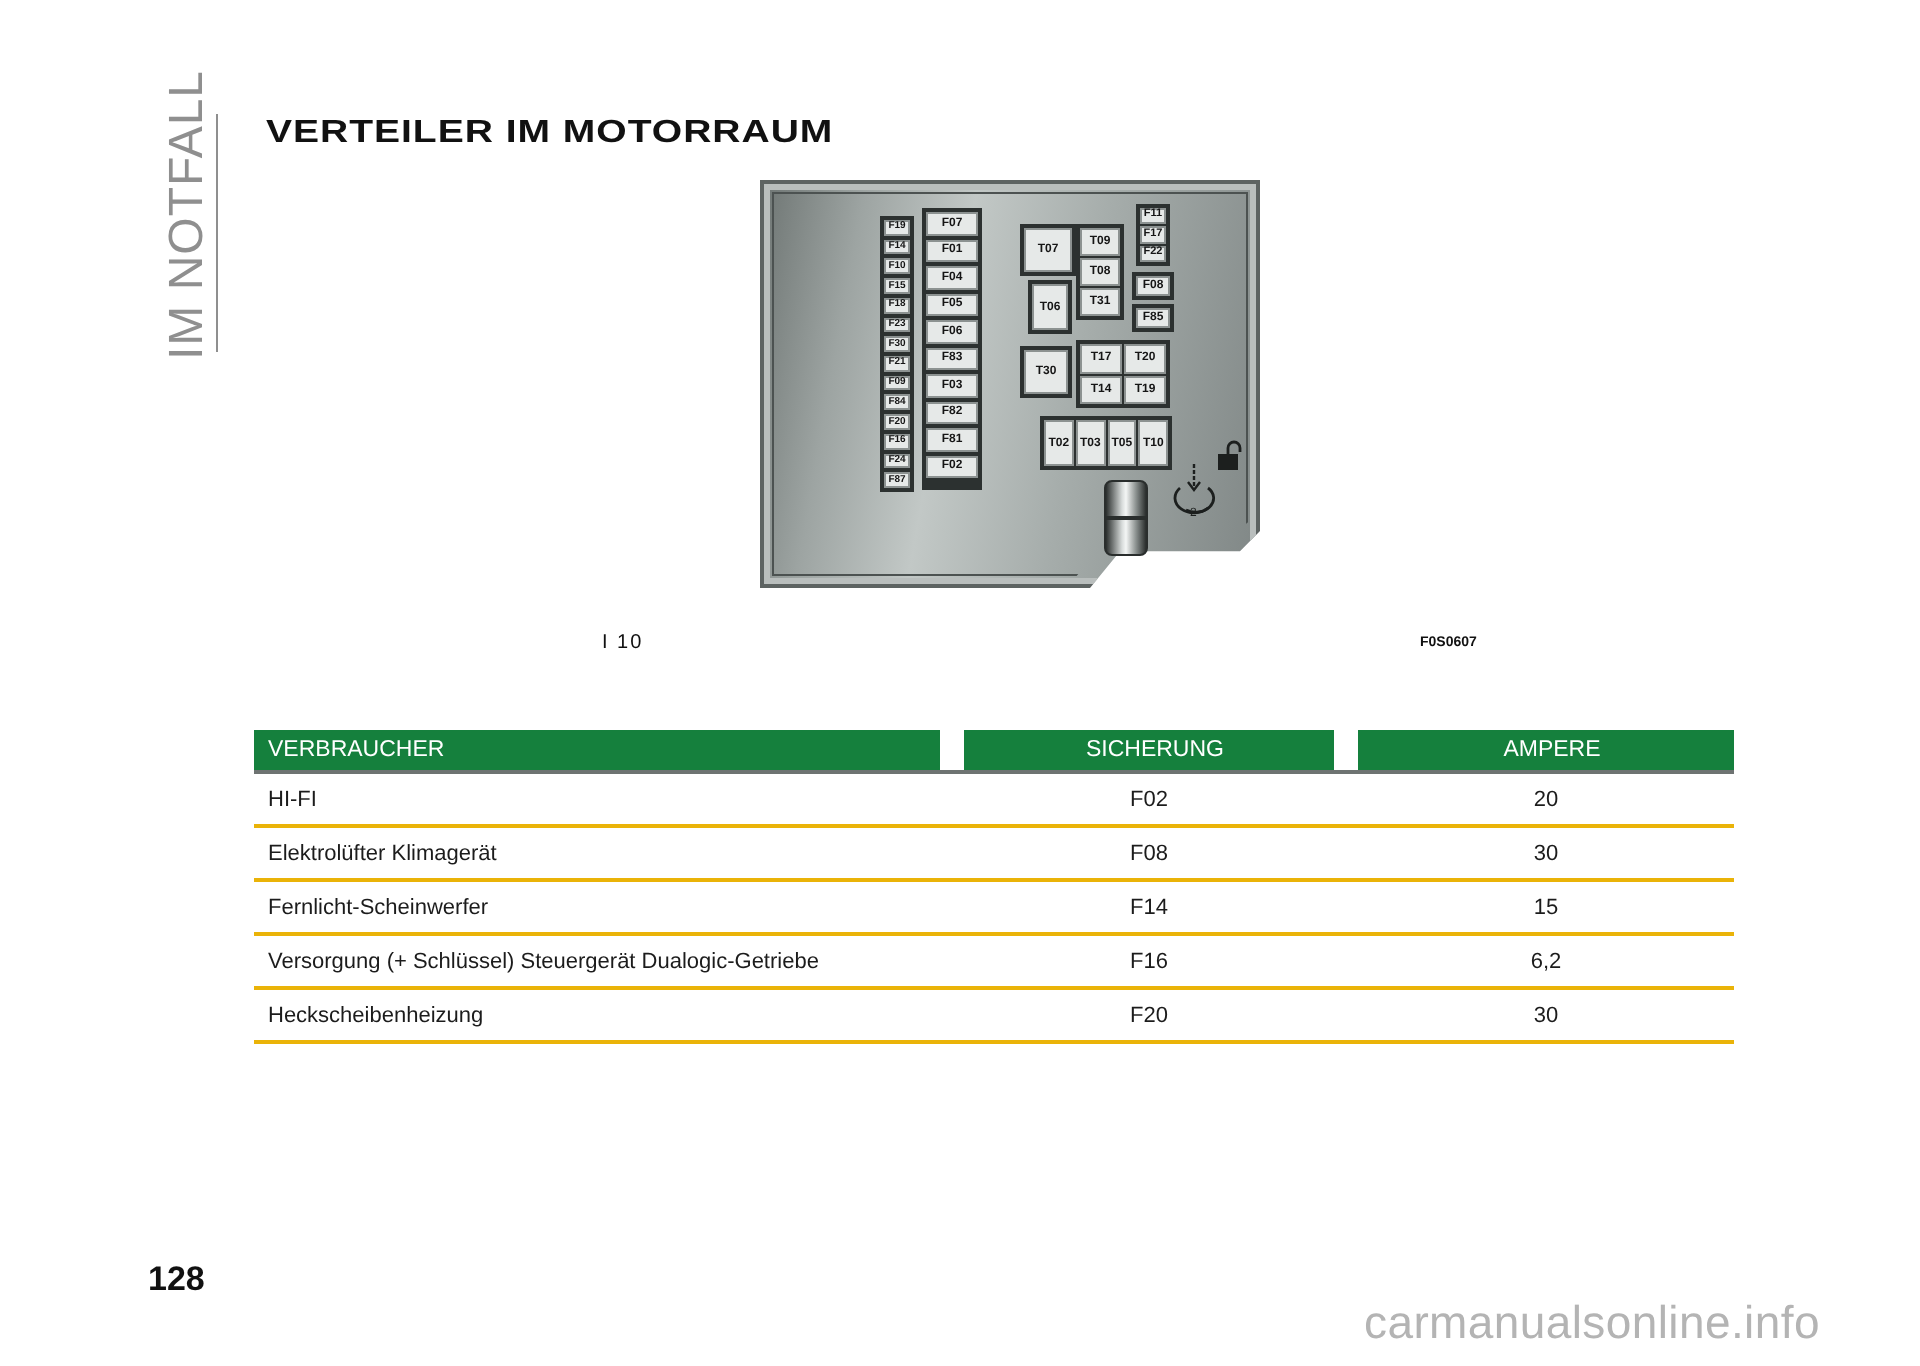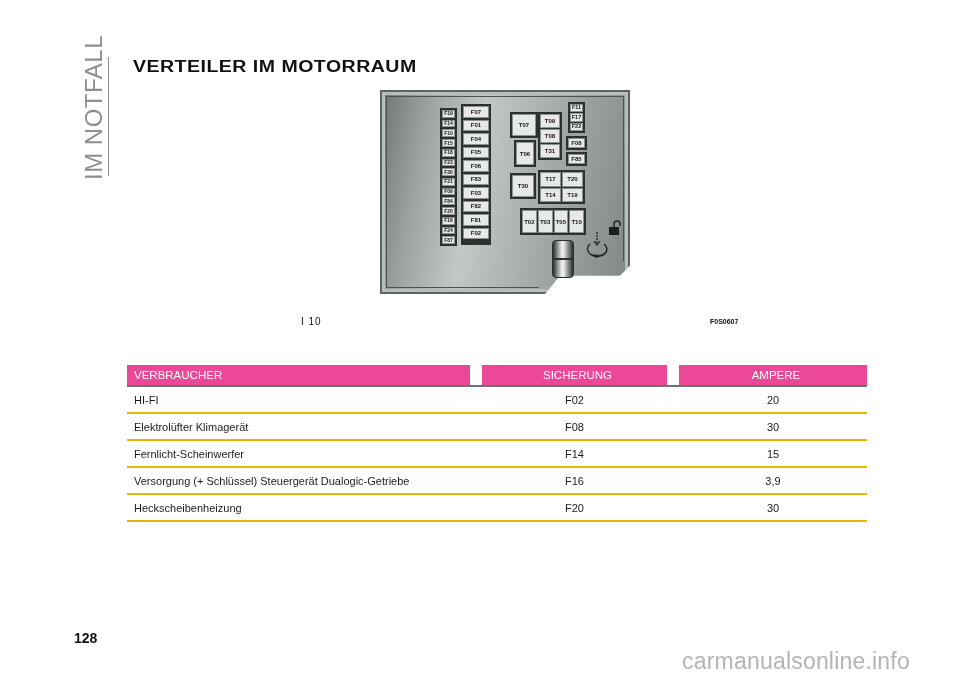--- a/index.html
+++ b/index.html
@@ -72,29 +72,29 @@
   .cylinder::after { content: ""; position: absolute; left: 0; right: 0; top: 17px; height: 2px; background: #2a2e2d; }
   .rotate-icon { position: absolute; left: 203px; top: 140px; width: 28px; height: 30px; }
   .lock-icon { position: absolute; left: 228px; top: 130px; width: 14px; height: 16px; }
   .fig-label-left { position: absolute; left: 268px; top: 316px; font-size: 10px; color: #111; letter-spacing: 1px; margin-left: 33px; }
   .fig-label-right { position: absolute; left: 710px; top: 318px; font-size: 7px; font-weight: bold; color: #111; }
   table.fuse-table {
     position: absolute; left: 127px; top: 365px; width: 740px; border-collapse: collapse;
     font-family: "Liberation Sans", sans-serif; font-size: 11px; color: #1c1c1c;
   }
   .fuse-table th {
-    background: #ec4899; color: #ffffff; font-weight: normal; font-size: 11.5px;
+    background: #15803d; color: #ffffff; font-weight: normal; font-size: 11.5px;
     height: 20px; padding: 0 7px; text-align: left; border-bottom: 2px solid #6e7372;
   }
   .fuse-table th.c { text-align: center; padding-left: 13px; }
   .fuse-table th.gap { background: #ffffff; width: 12px; padding: 0; }
   .fuse-table td { height: 25px; padding: 0 7px; border-bottom: 2px solid #eab308; vertical-align: middle; }
   .fuse-table td.c { text-align: center; }
   .fuse-table td.gap { padding: 0; }
-  .page-number { position: absolute; left: 74px; top: 630px; font-size: 14px; font-weight: 900; color: #111; }
+  .page-number { position: absolute; left: 74px; top: 630px; font-size: 17px; font-weight: 900; color: #111; }
   .watermark { position: absolute; left: 682px; top: 648px; font-size: 23px; color: #b4b4b4; letter-spacing: 0.2px; text-align: right; }
 </style>
 </head>
 <body>
 
 <div class="side-label">IM NOTFALL</div>
 <div class="side-rule"></div>
 
 <h1 class="page-title" style="margin:0;">VERTEILER IM MOTORRAUM</h1>
 
@@ -231,21 +231,21 @@
         <td class="gap"></td>
       <td class="c">F14</td>
         <td class="gap"></td>
       <td class="c">15</td>
     </tr>
     <tr>
       <td>Versorgung (+ Schlüssel) Steuergerät Dualogic-Getriebe</td>
         <td class="gap"></td>
       <td class="c">F16</td>
         <td class="gap"></td>
-      <td class="c">3,9</td>
+      <td class="c">6,2</td>
     </tr>
     <tr>
       <td>Heckscheibenheizung</td>
         <td class="gap"></td>
       <td class="c">F20</td>
         <td class="gap"></td>
       <td class="c">30</td>
     </tr>
   </tbody>
 </table>

